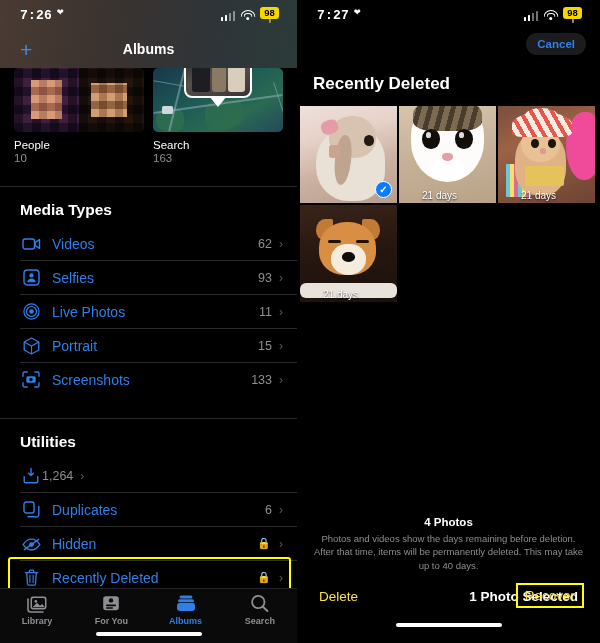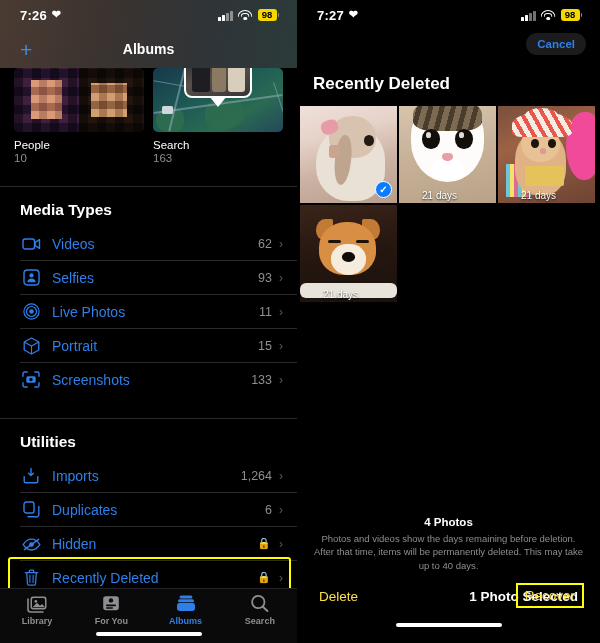--- a/index.html
+++ b/index.html
@@ -21,33 +21,33 @@
   .gap { width: 0px; background: #fff; flex: 0 0 auto; }
 
   
   .statusbar {
     position: relative; z-index: 12;
     height: 30px;
     display: flex; align-items: center; justify-content: space-between;
     padding: 0 18px 0 20px;
     color: #fff;
   }
-  .sb-left { display: flex; align-items: center; gap: 5px; font-size: 13px; font-weight: bold; letter-spacing: .2px;}
+  .sb-left { display: flex; align-items: flex-start; gap: 5px; font-size: 13px; font-weight: bold; letter-spacing: .2px; font-family: Liberation Mono, monospace;}
   .heart { font-size: 11px; line-height: 1; position: relative; top: -1px;}
   .sb-right { display: flex; align-items: center; gap: 5px; }
   .bars { display: flex; align-items: flex-end; gap: 1.5px; height: 11px; }
   .bars i { display: block; width: 2.5px; background: #fff; border-radius: .5px; }
   .bars i:nth-child(1){height:4px;} .bars i:nth-child(2){height:6px;}
   .bars i:nth-child(3){height:8px;opacity:.45;} .bars i:nth-child(4){height:10px;opacity:.45;}
   .wifi { width: 15px; height: 11px; position: relative; }
   .wifi span { position:absolute; left:50%; transform:translateX(-50%); border:1.6px solid #fff; border-bottom:none; border-radius:50% 50% 0 0 / 100% 100% 0 0; }
   .wifi span.a { width:15px; height:7px; top:0; }
   .wifi span.b { width:9px; height:4.5px; top:3px; }
   .wifi span.c { width:3.5px;height:3.5px;top:7px;border-radius:50%;background:#fff;border:none;}
-  .batt { display:flex; align-items:center; }
+  .batt { display:flex; align-items:center;flex-direction:column; }
   .batt .body {
     background:#f5d800; color:#000; font-size:9.5px; font-weight:bold;
     border-radius:3px; padding:1px 3px; line-height:1.05; min-width:19px; text-align:center;
   }
   .batt .tip { width:1.5px;height:4px;background:#8a8a8a;border-radius:0 1px 1px 0;margin-left:1px;}
 
   
   .alb-header {
     position: absolute; top:0; left:0; right:0; height:68px;
     background: linear-gradient(100deg,#4a3b33 0%,#3b332f 35%,#2f3438 70%,#2b3b38 100%);
@@ -368,21 +368,20 @@
       <div class="sec-head">Utilities</div>
       <div style="height:8px"></div>
 
       <div class="row">
         <span class="ricon">
           <svg width="16" height="17" viewBox="0 0 16 17">
               <path d="M8 1.4V8.6M8 8.6 5.6 6.2M8 8.6 10.4 6.2" fill="none" stroke="#2f7fe8" stroke-width="1.4" stroke-linecap="round"></path>
               <path d="M1.2 9.6v4.6a1.5 1.5 0 0 0 1.5 1.5h10.6a1.5 1.5 0 0 0 1.5-1.5V9.6" fill="none" stroke="#2f7fe8" stroke-width="1.4" stroke-linecap="round"></path>
             </svg>
         </span>
-        <span class="rlabel">Imports</span>
         <span class="rcount">1,264</span>
         <span class="chev">›</span>
       </div>
       <div class="divider"></div>
 
       <div class="row">
         <span class="ricon">
           <svg width="17" height="17" viewBox="0 0 17 17">
               <rect x="1" y="1" width="10" height="11" rx="2.2" fill="none" stroke="#2f7fe8" stroke-width="1.4"></rect>
               <path d="M5 15.8h7.3A2.5 2.5 0 0 0 15.8 13.3V5.4" fill="none" stroke="#2f7fe8" stroke-width="1.4" stroke-linecap="round"></path>

